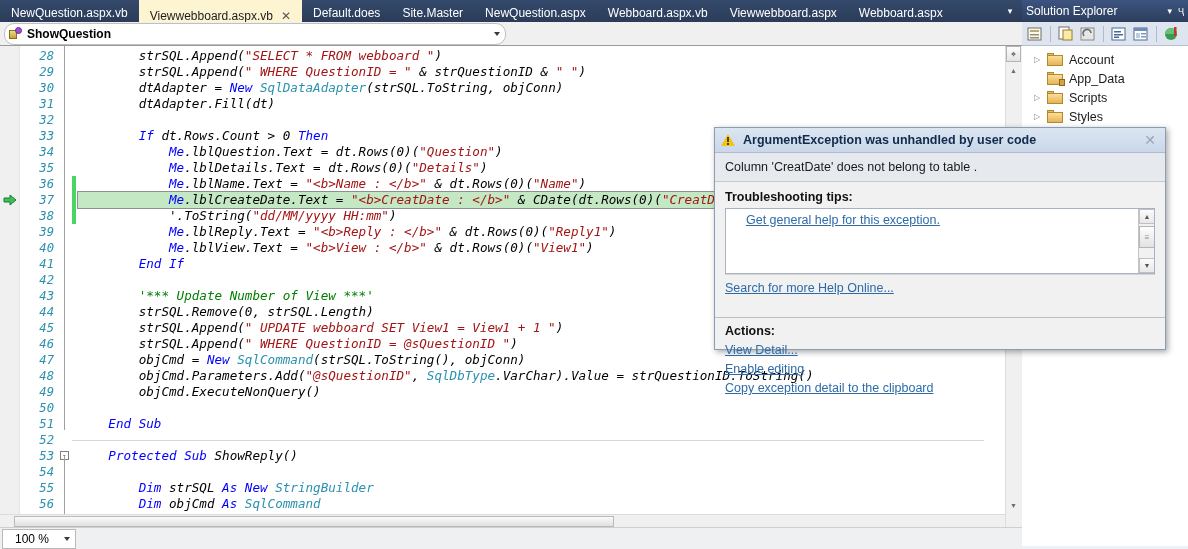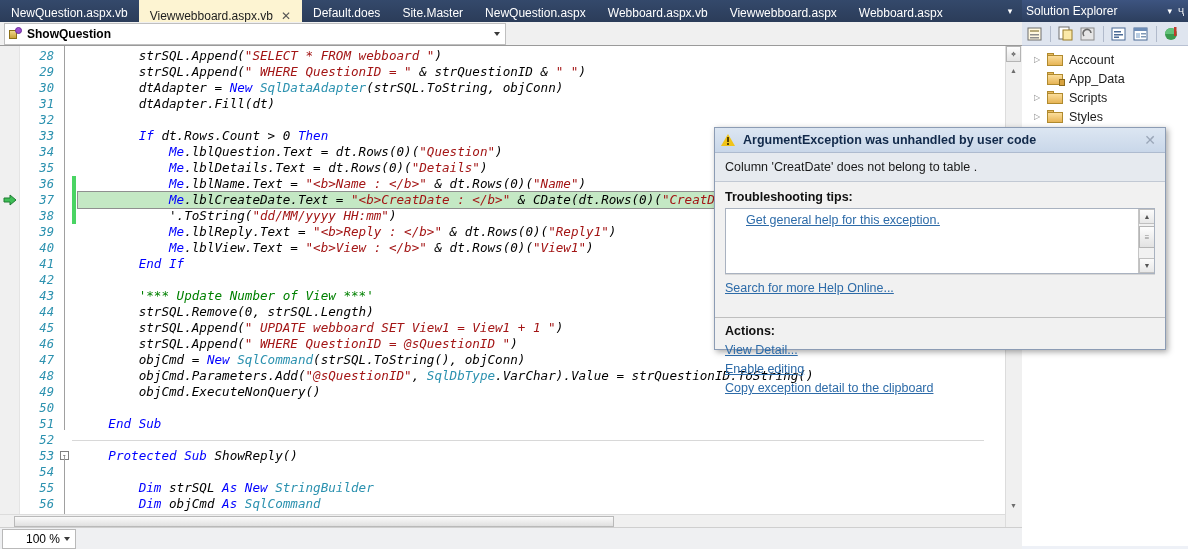--- a/index.html
+++ b/index.html
@@ -45,21 +45,21 @@
     display: flex; align-items: center;
     border-bottom: 1px solid #9a9a9a;
   }
   .nav-combo {
     height: 22px; background: #ffffff; border: 1px solid #bfbfbf;
     display: flex; align-items: center; position: relative;
     font-size: 12px; color: #000; font-weight: bold;
     padding-left: 3px;
   }
   #nav-class { width: 512px; margin-left: 1px; }
-  #nav-member { width: 502px; margin-left: 4px; }
+  #nav-member { width: 502px; margin-left: 4px; border-radius: 10px; }
   .nav-combo .arrow {
     position: absolute; right: 5px; top: 50%; transform: translateY(-50%);
     width: 0; height: 0; border-left: 3px solid transparent;
     border-right: 3px solid transparent; border-top: 4px solid #3a3a3a;
   }
   .ico-vb {
     width: 15px; height: 15px; margin-right: 4px; position: relative; flex: none;
   }
   .ico-vb .d1 { position:absolute; left:0; top:2px; width:8px; height:8px;
     background:#e8c341; transform:rotate(45deg); border:1px solid #9c7d10;}
@@ -149,21 +149,21 @@
   
   .statusbar {
     position: absolute; left: 0; bottom: 0; width: 1022px; height: 22px;
     background: #eff0f2; border-top: 1px solid #cfcfcf;
     display: flex; align-items: center;
   }
   .zoom-combo {
     width: 74px; height: 20px; margin-left: 2px;
     background: #ffffff; border: 1px solid #b9b9b9;
     display: flex; align-items: center; position: relative;
-    font-size: 12px; color: #000; padding-left: 23px;
+    font-size: 12px; color: #000; padding-left: 12px;
   }
   .zoom-combo .arrow {
     position: absolute; right: 5px; top: 50%; transform: translateY(-50%);
     width: 0; height: 0; border-left: 3px solid transparent;
     border-right: 3px solid transparent; border-top: 4px solid #3a3a3a;
   }
 
   
   .solexp {
     position: absolute; left: 1022px; top: 0; width: 166px; height: 549px;

